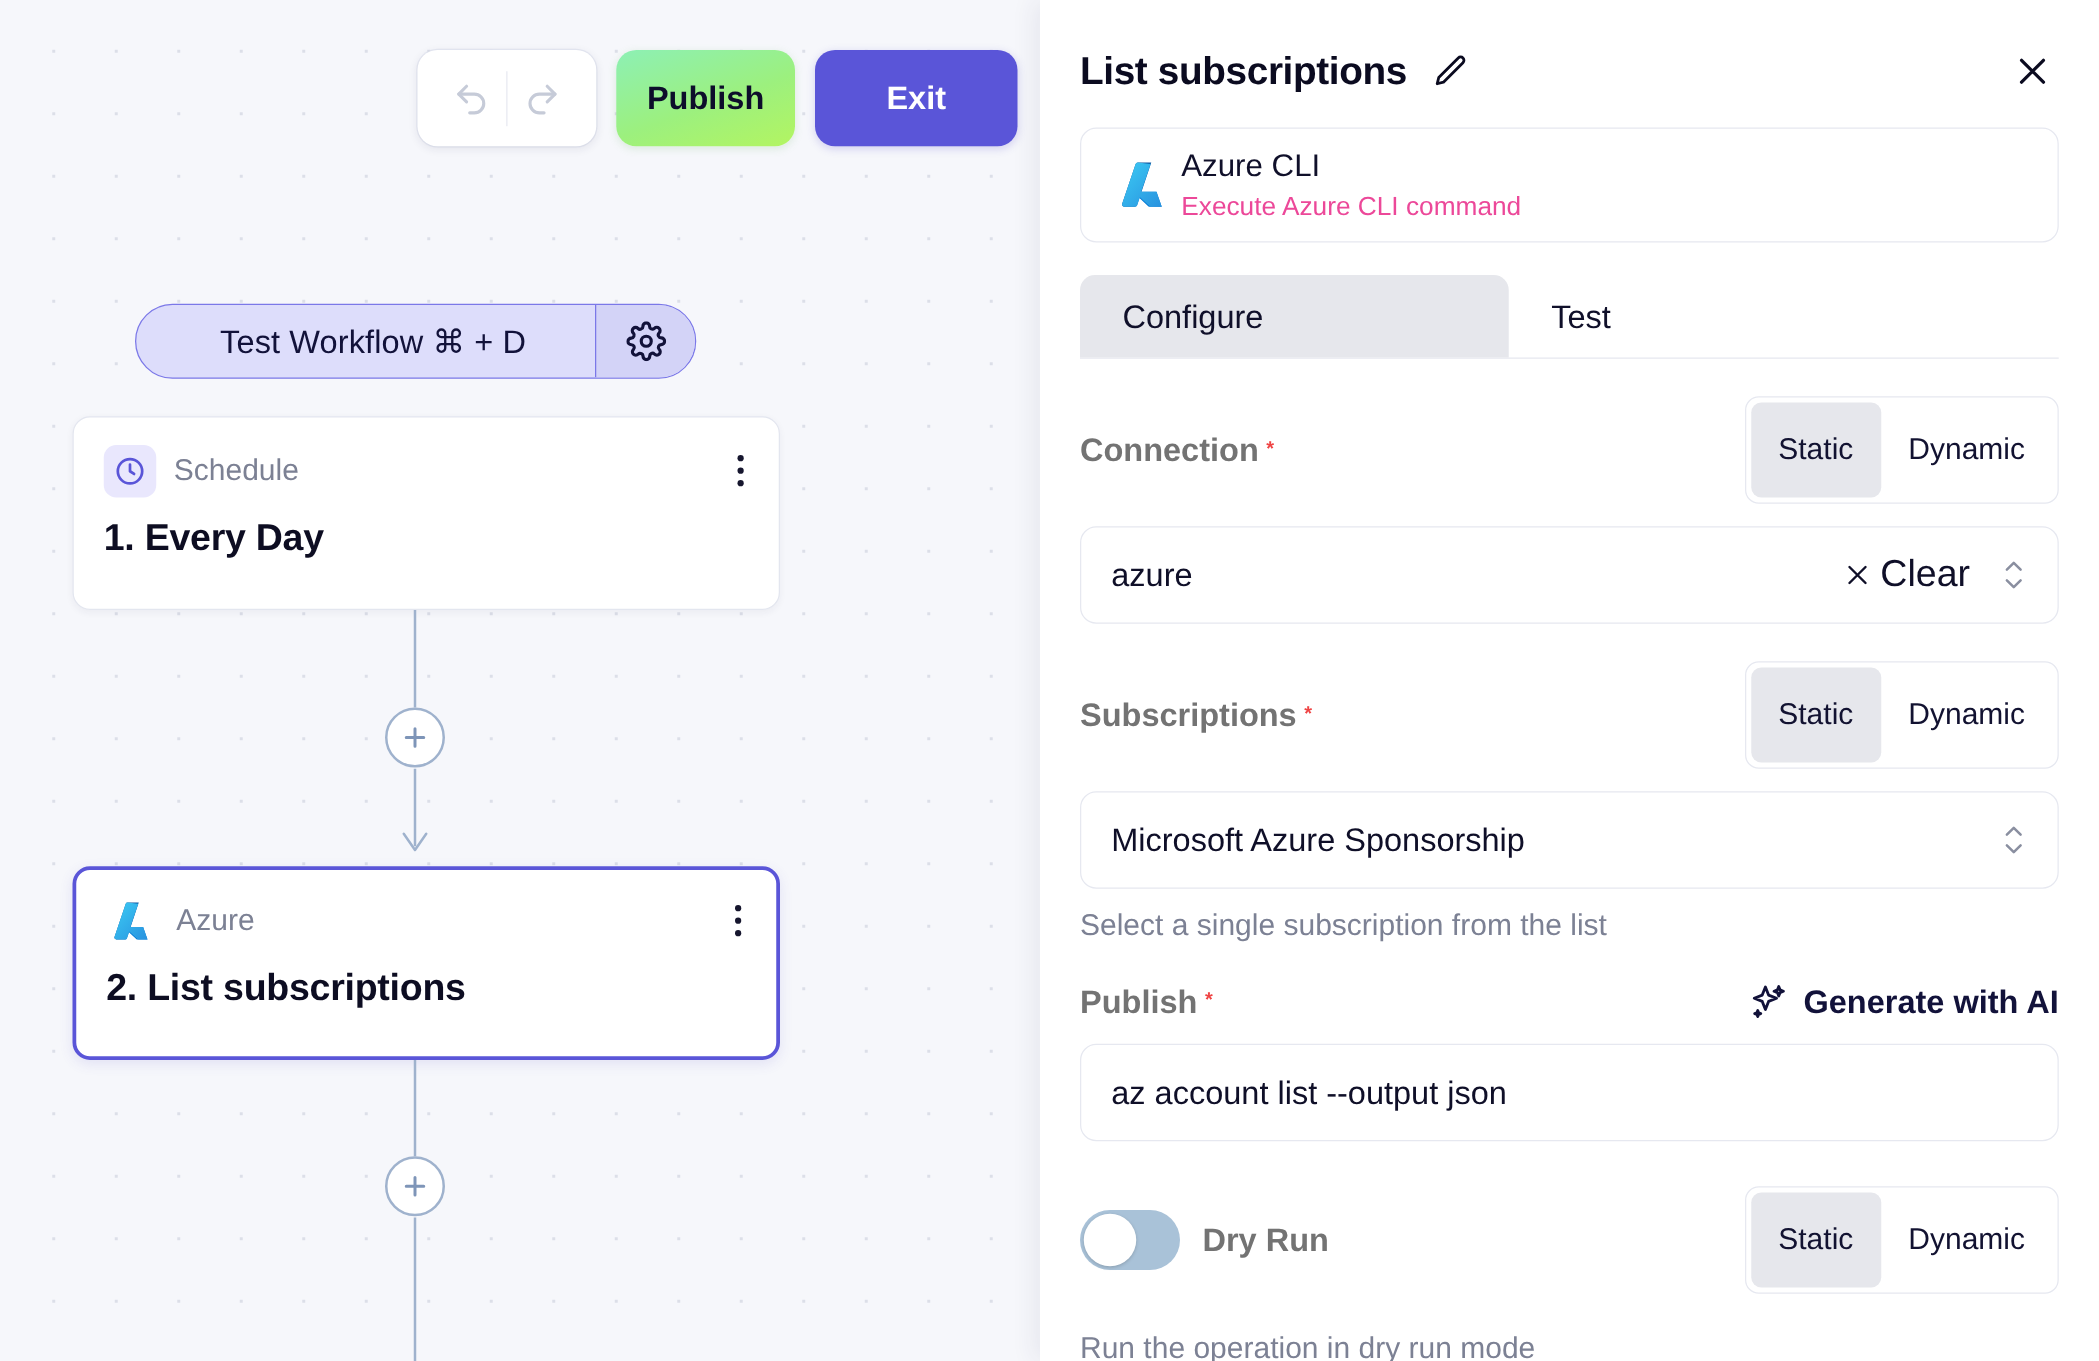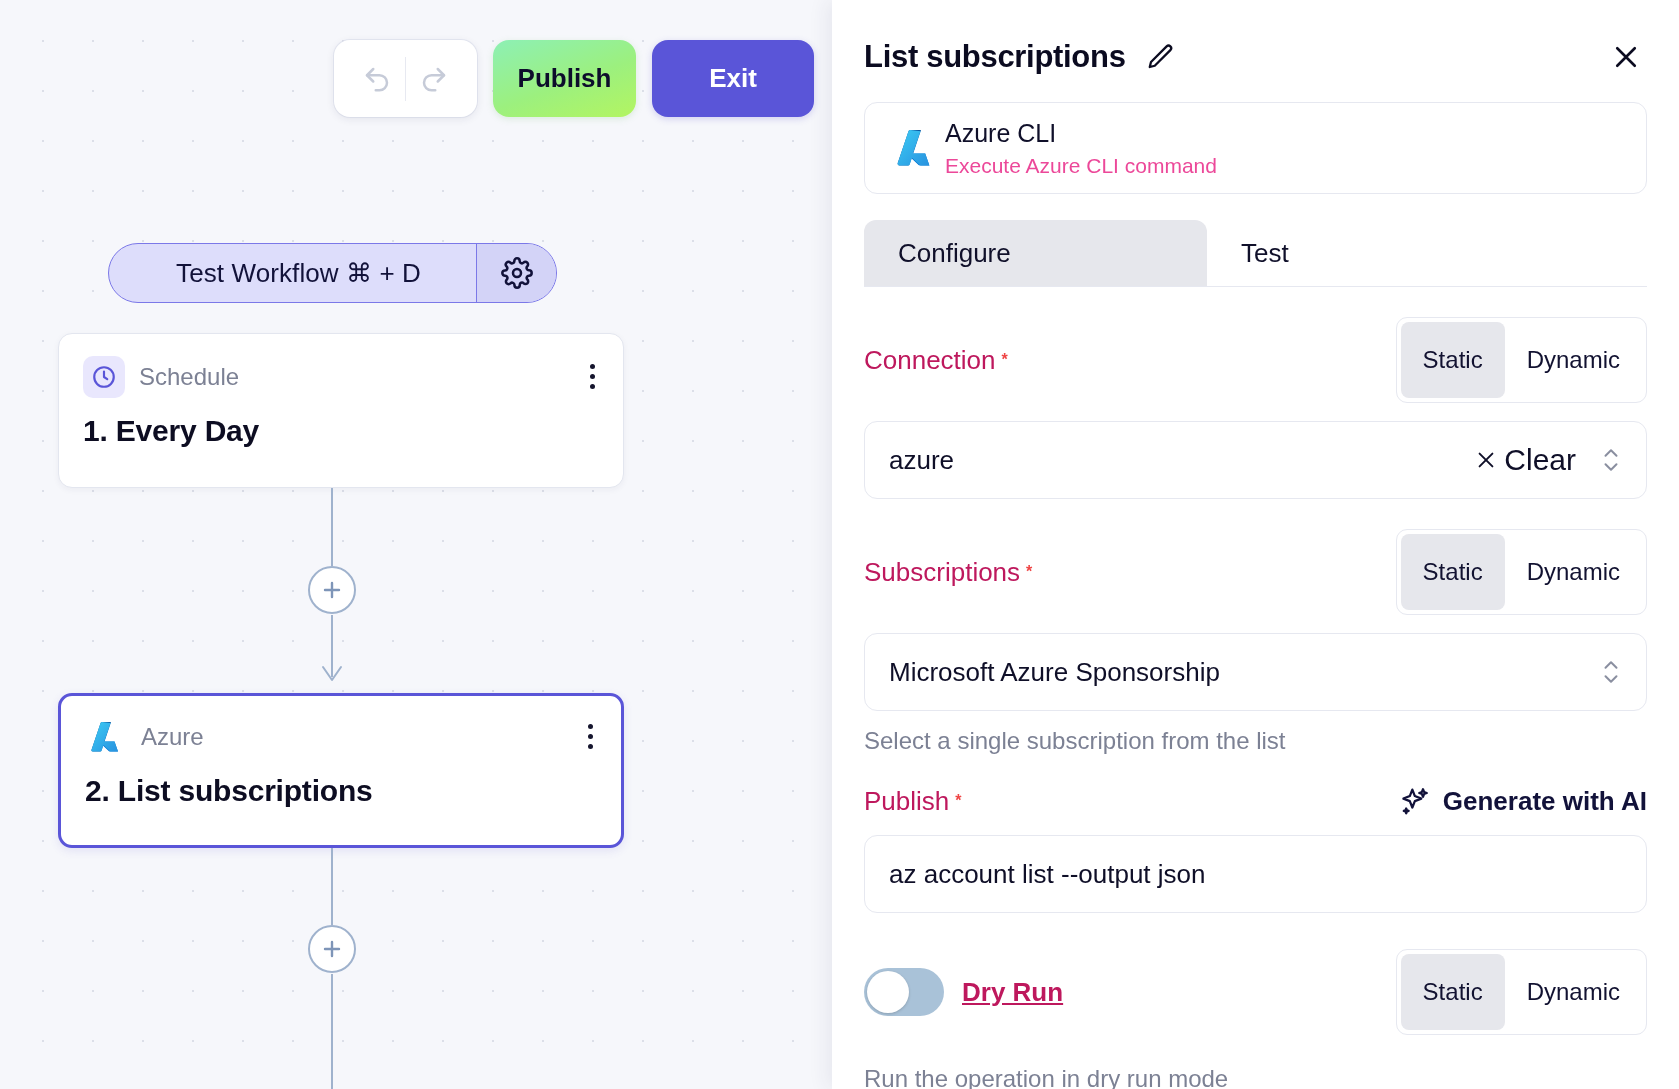--- a/index.html
+++ b/index.html
@@ -117,21 +117,21 @@
 
   .tabs { margin-top: 26px; display: flex; border-bottom: 1.4px solid #e6e8f0; }
   .tab {
     width: 343px; height: 66px; display: flex; align-items: center; padding-left: 34px;
     font-size: 26px; color: #10102a; cursor: pointer;
     border-top-left-radius: 12px; border-top-right-radius: 12px;
   }
   .tab.active { background: #e6e7ec; }
 
   .field-row { display: flex; align-items: center; margin-top: 30px; }
-  .field-label { font-size: 26px; font-weight: 400; color: #be185d; }
+  .field-label { font-size: 26px; font-weight: 700; color: #737373; }
   .req { color: #ef4444; font-weight: 700; margin-left: 6px; }
   .seg {
     margin-left: auto; display: flex; align-items: center; border: 1.4px solid #e6e8f0;
     border-radius: 11px; padding: 4px; background: #ffffff;
   }
   .seg-opt {
     padding: 24px 22px; font-size: 24px; color: #121231; border-radius: 8px; cursor: pointer;
     white-space: nowrap;
   }
   .seg-opt.on { background: #e6e7ec; }
@@ -148,21 +148,21 @@
 
   .ai-btn { margin-left: auto; display: flex; align-items: center; gap: 12px; cursor: pointer; }
   .ai-label { font-size: 26px; font-weight: 700; color: #12123a; }
 
   .toggle-row { display: flex; align-items: center; margin-top: 36px; }
   .switch {
     width: 80px; height: 48px; border-radius: 24px; background: #a9c2d8;
     display: flex; align-items: center; padding: 3px; cursor: pointer; flex: 0 0 80px;
   }
   .switch .knob { width: 42px; height: 42px; border-radius: 50%; background: #ffffff; box-shadow: 0 1px 3px rgba(0,0,0,.18); }
-  .toggle-label { margin-left: 18px; font-size: 26px; font-weight: 700; color: #be185d; text-decoration: underline; }
+  .toggle-label { margin-left: 18px; font-size: 26px; font-weight: 700; color: #737373; }
 </style>
 </head>
 <body>
 
 <div class="app">
 
   <div class="canvas">
 
     <div class="toolbar">
       <div class="undo-group">

